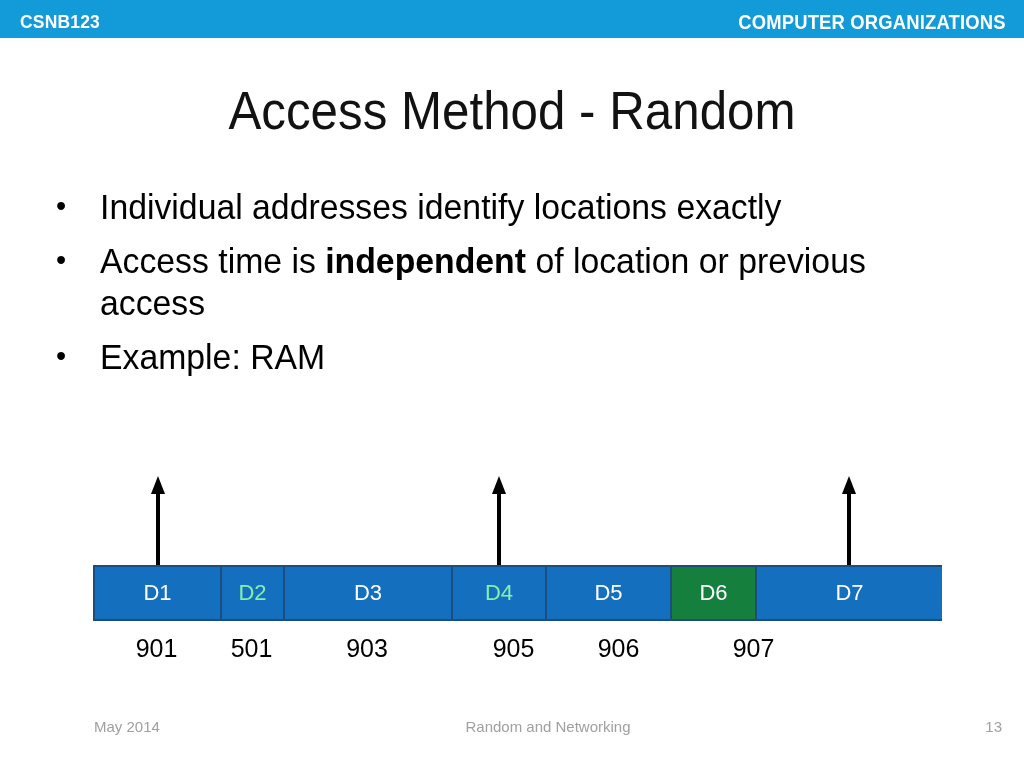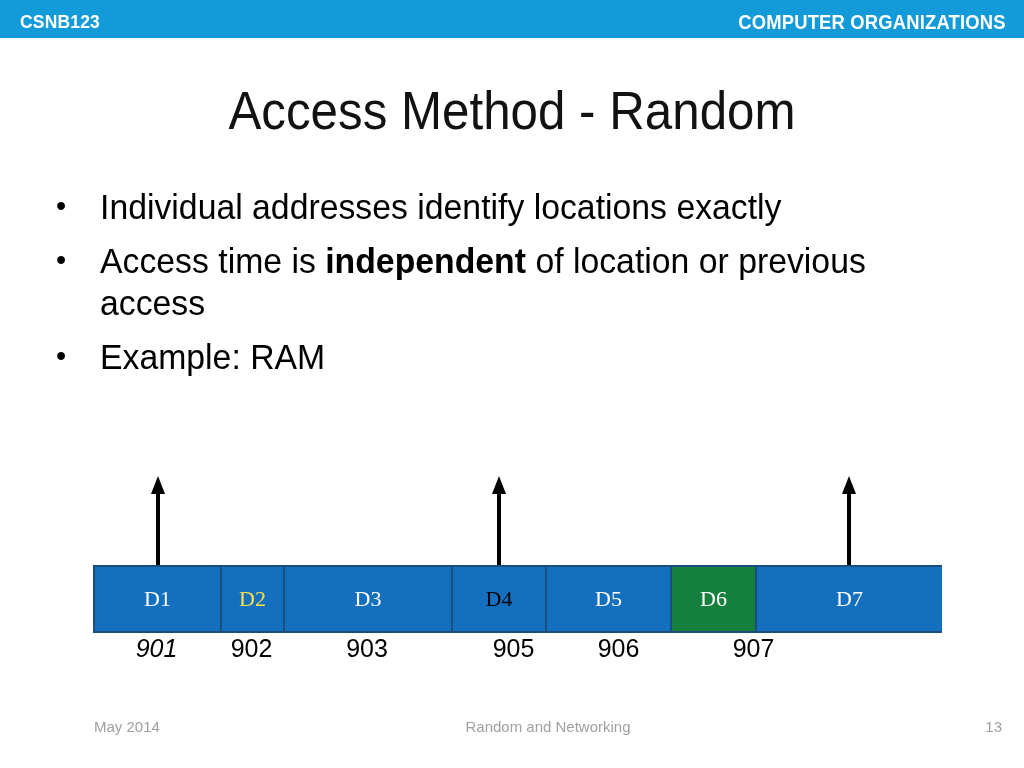--- a/index.html
+++ b/index.html
@@ -105,26 +105,25 @@
     position: absolute;
     bottom: 0;
     width: 18px;
     height: 100px;
   }
   #memory-strip {
     position: absolute;
     left: 93px;
     top: 95px;
     width: 849px;
-    height: 68px;
+    height: 56px;
     border: 2px solid #1b4d7e;
     box-sizing: border-box;
     display: flex;
     background: #1470bf;
-    font-family: Liberation Serif, serif;
   }
   .mem-cell {
     height: 100%;
     background: #1470bf;
     border-right: 2px solid #1b4d7e;
     box-sizing: border-box;
     display: flex;
     align-items: center;
     justify-content: center;
     color: #ffffff;
@@ -222,42 +221,42 @@
         </svg></div>
       <div class="mem-arrow" style="left: 840px;"><svg width="18" height="100" viewBox="0 0 18 100">
           <line x1="9" y1="100" x2="9" y2="16" stroke="#000000" stroke-width="4"></line>
           <polygon points="9,1 2,19 16,19" fill="#000000"></polygon>
         </svg></div>
     </div>
   <div id="memory-strip" style="border-color: rgb(27, 77, 126);">
       <div class="mem-cell" style="flex: 0 0 127px; background: rgb(20, 112, 191); color: rgb(255, 255, 255); border-right-color: rgb(27, 77, 126);">
         <span>D1</span>
       </div>
-      <div class="mem-cell" style="flex: 0 0 63px; background: rgb(20, 112, 191); color: #fde047; border-right-color: rgb(27, 77, 126);">
+      <div class="mem-cell" style="flex: 0 0 63px; background: rgb(20, 112, 191); color: #86efac; border-right-color: rgb(27, 77, 126);">
         <span>D2</span>
       </div>
       <div class="mem-cell" style="flex: 0 0 168px; background: rgb(20, 112, 191); color: rgb(255, 255, 255); border-right-color: rgb(27, 77, 126); text-align: right;">
         <span>D3</span>
       </div>
-      <div class="mem-cell" style="flex: 0 0 94px; background: rgb(20, 112, 191); color: #000000; border-right-color: rgb(27, 77, 126);">
+      <div class="mem-cell" style="flex: 0 0 94px; background: rgb(20, 112, 191); color: #86efac; border-right-color: rgb(27, 77, 126);">
         <span>D4</span>
       </div>
       <div class="mem-cell" style="flex: 0 0 125px; background: rgb(20, 112, 191); color: rgb(255, 255, 255); border-right-color: rgb(27, 77, 126);">
         <span>D5</span>
       </div>
       <div class="mem-cell" style="flex: 0 0 85px; background: #15803d; color: rgb(255, 255, 255); border-right-color: rgb(27, 77, 126);">
         <span>D6</span>
       </div>
       <div class="mem-cell" style="flex: 0 0 185px; background: rgb(20, 112, 191); color: rgb(255, 255, 255); border-right-color: rgb(27, 77, 126);">
         <span>D7</span>
       </div>
     </div>
   <div id="address-row">
-      <div class="addr-label" style="flex: 0 0 127px; font-style: italic;">901</div>
-      <div class="addr-label" style="flex: 0 0 63px;">902</div>
+      <div class="addr-label" style="flex: 0 0 127px;">901</div>
+      <div class="addr-label" style="flex: 0 0 63px;">501</div>
       <div class="addr-label" style="flex: 0 0 168px;">903</div>
       <div class="addr-label" style="flex: 0 0 125px;">905</div>
       <div class="addr-label" style="flex: 0 0 85px;">906</div>
       <div class="addr-label" style="flex: 0 0 185px;">907</div>
     </div>
 </div>
 
 <div id="footer" style="color: rgb(160, 160, 160);">
   <span id="footer-date">May 2014</span>
   <span id="footer-center">Random and Networking</span>

